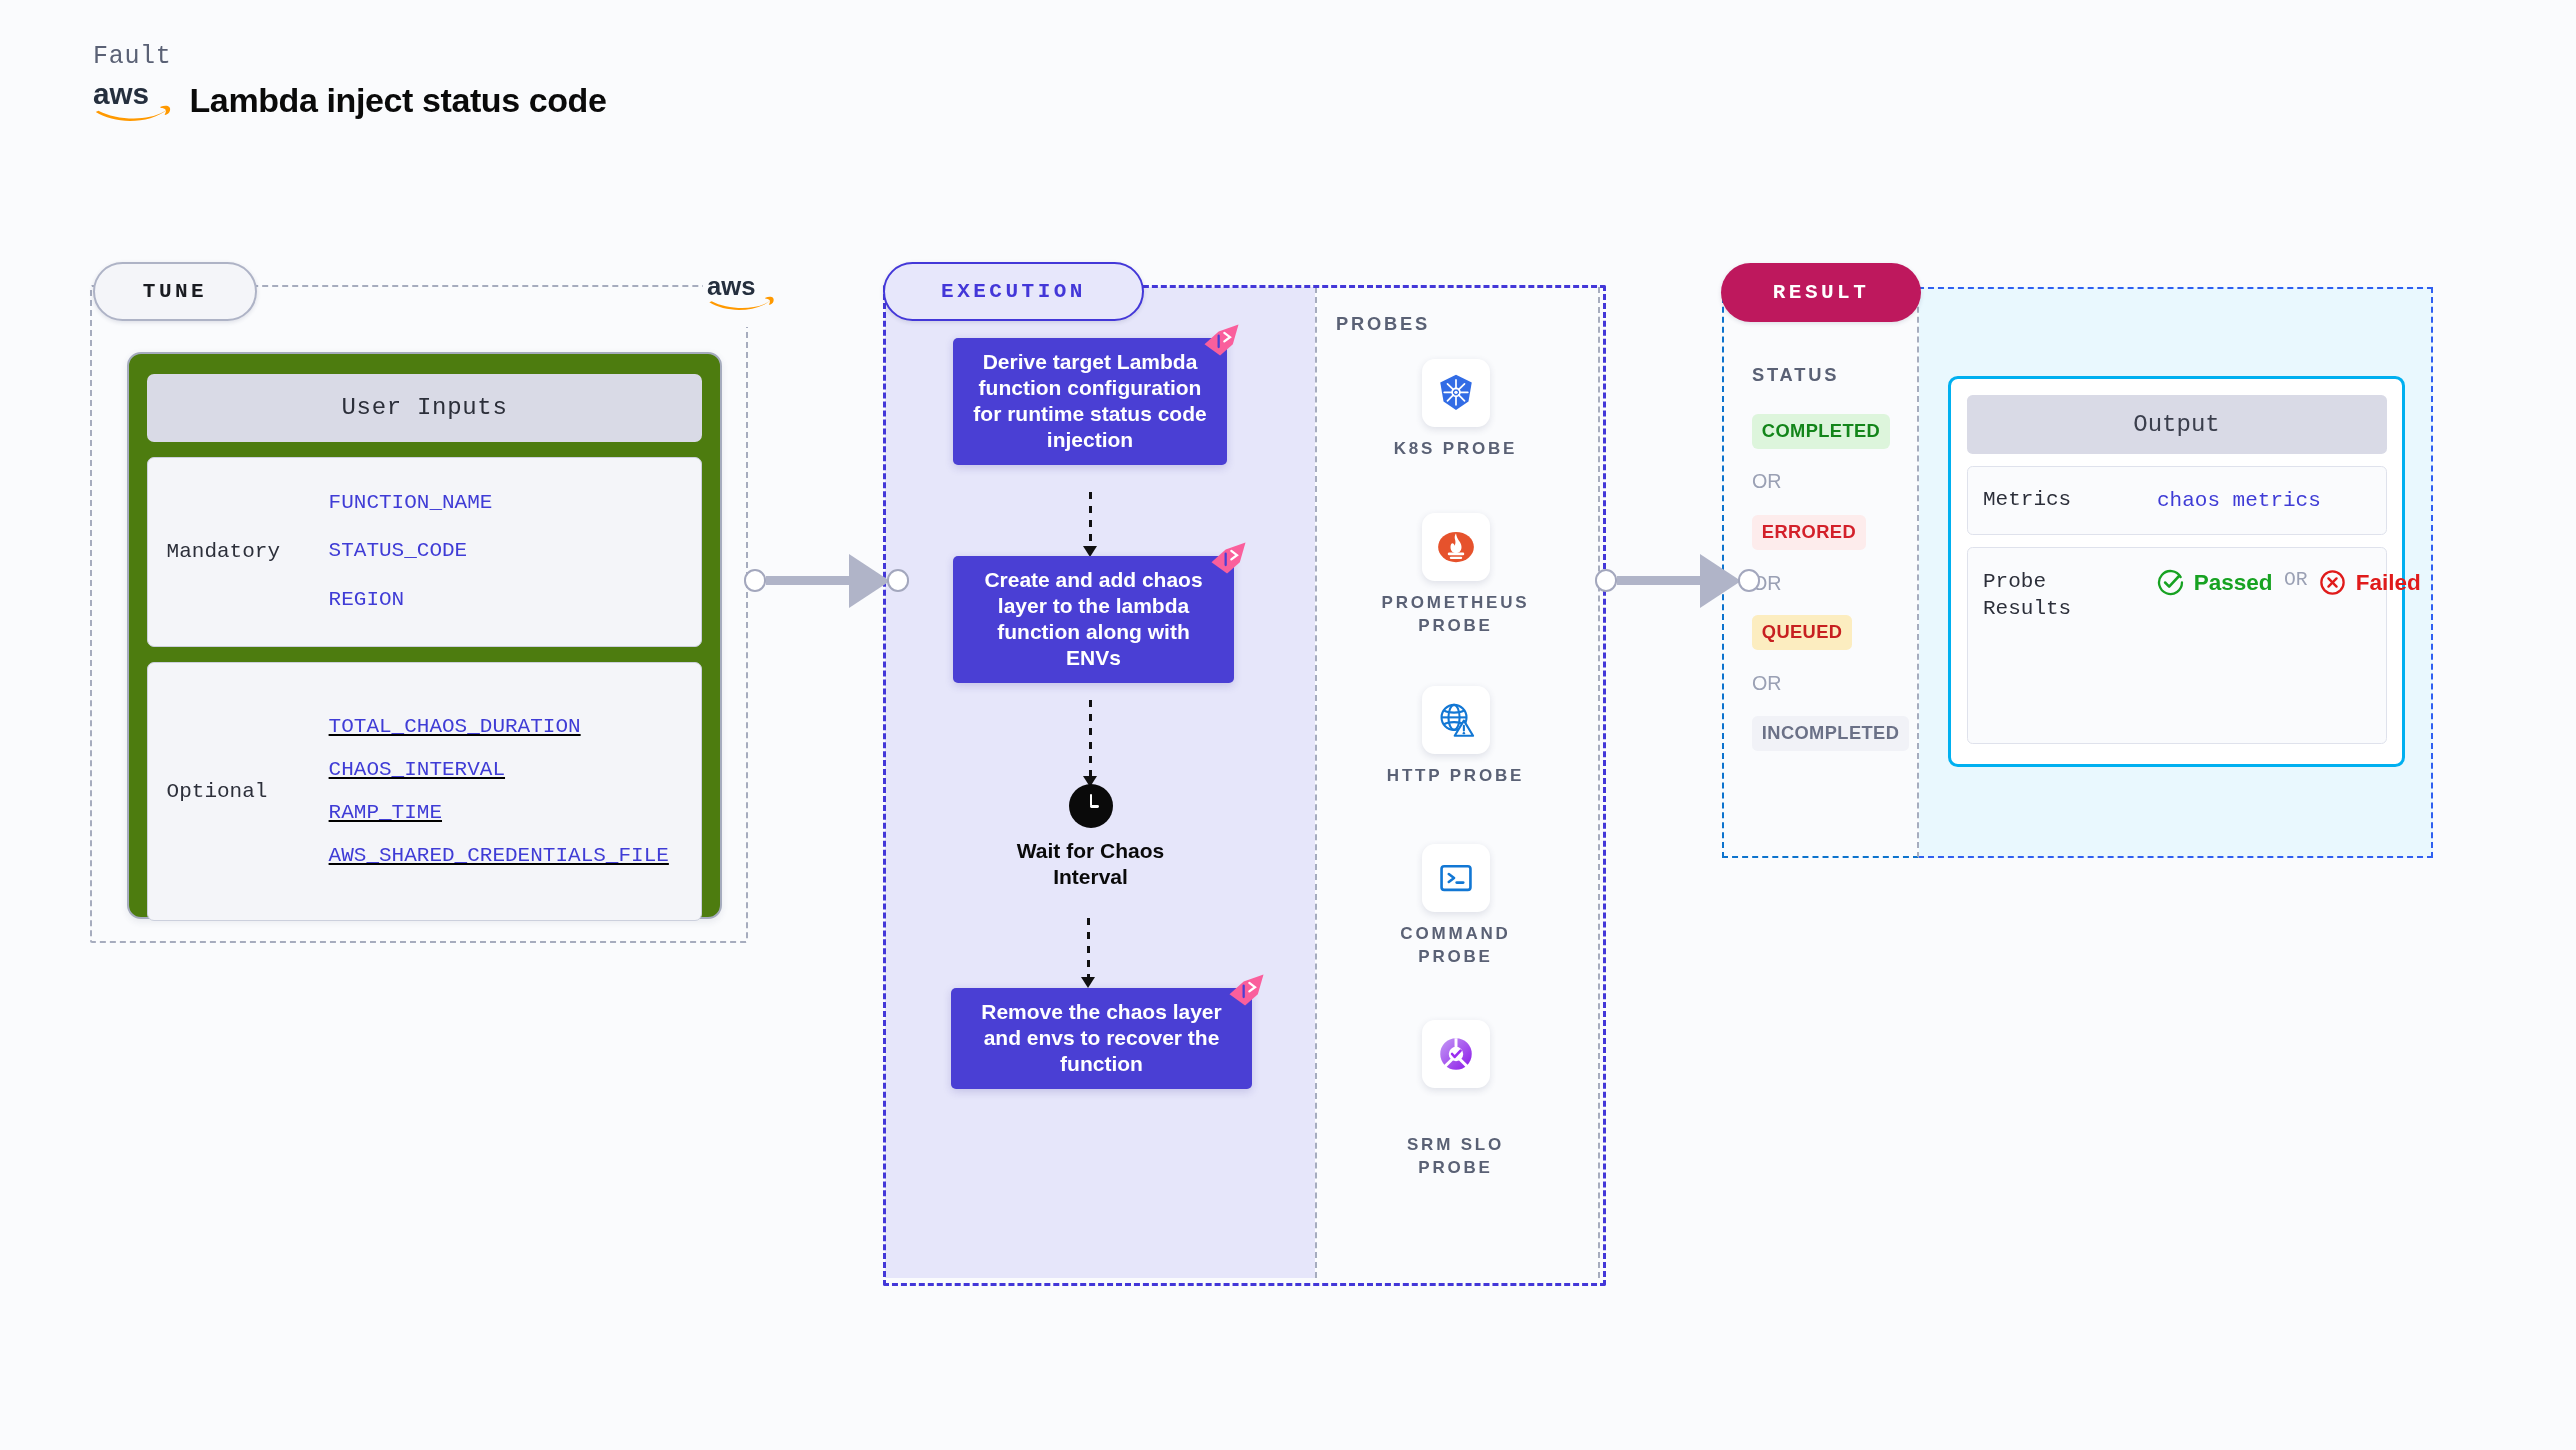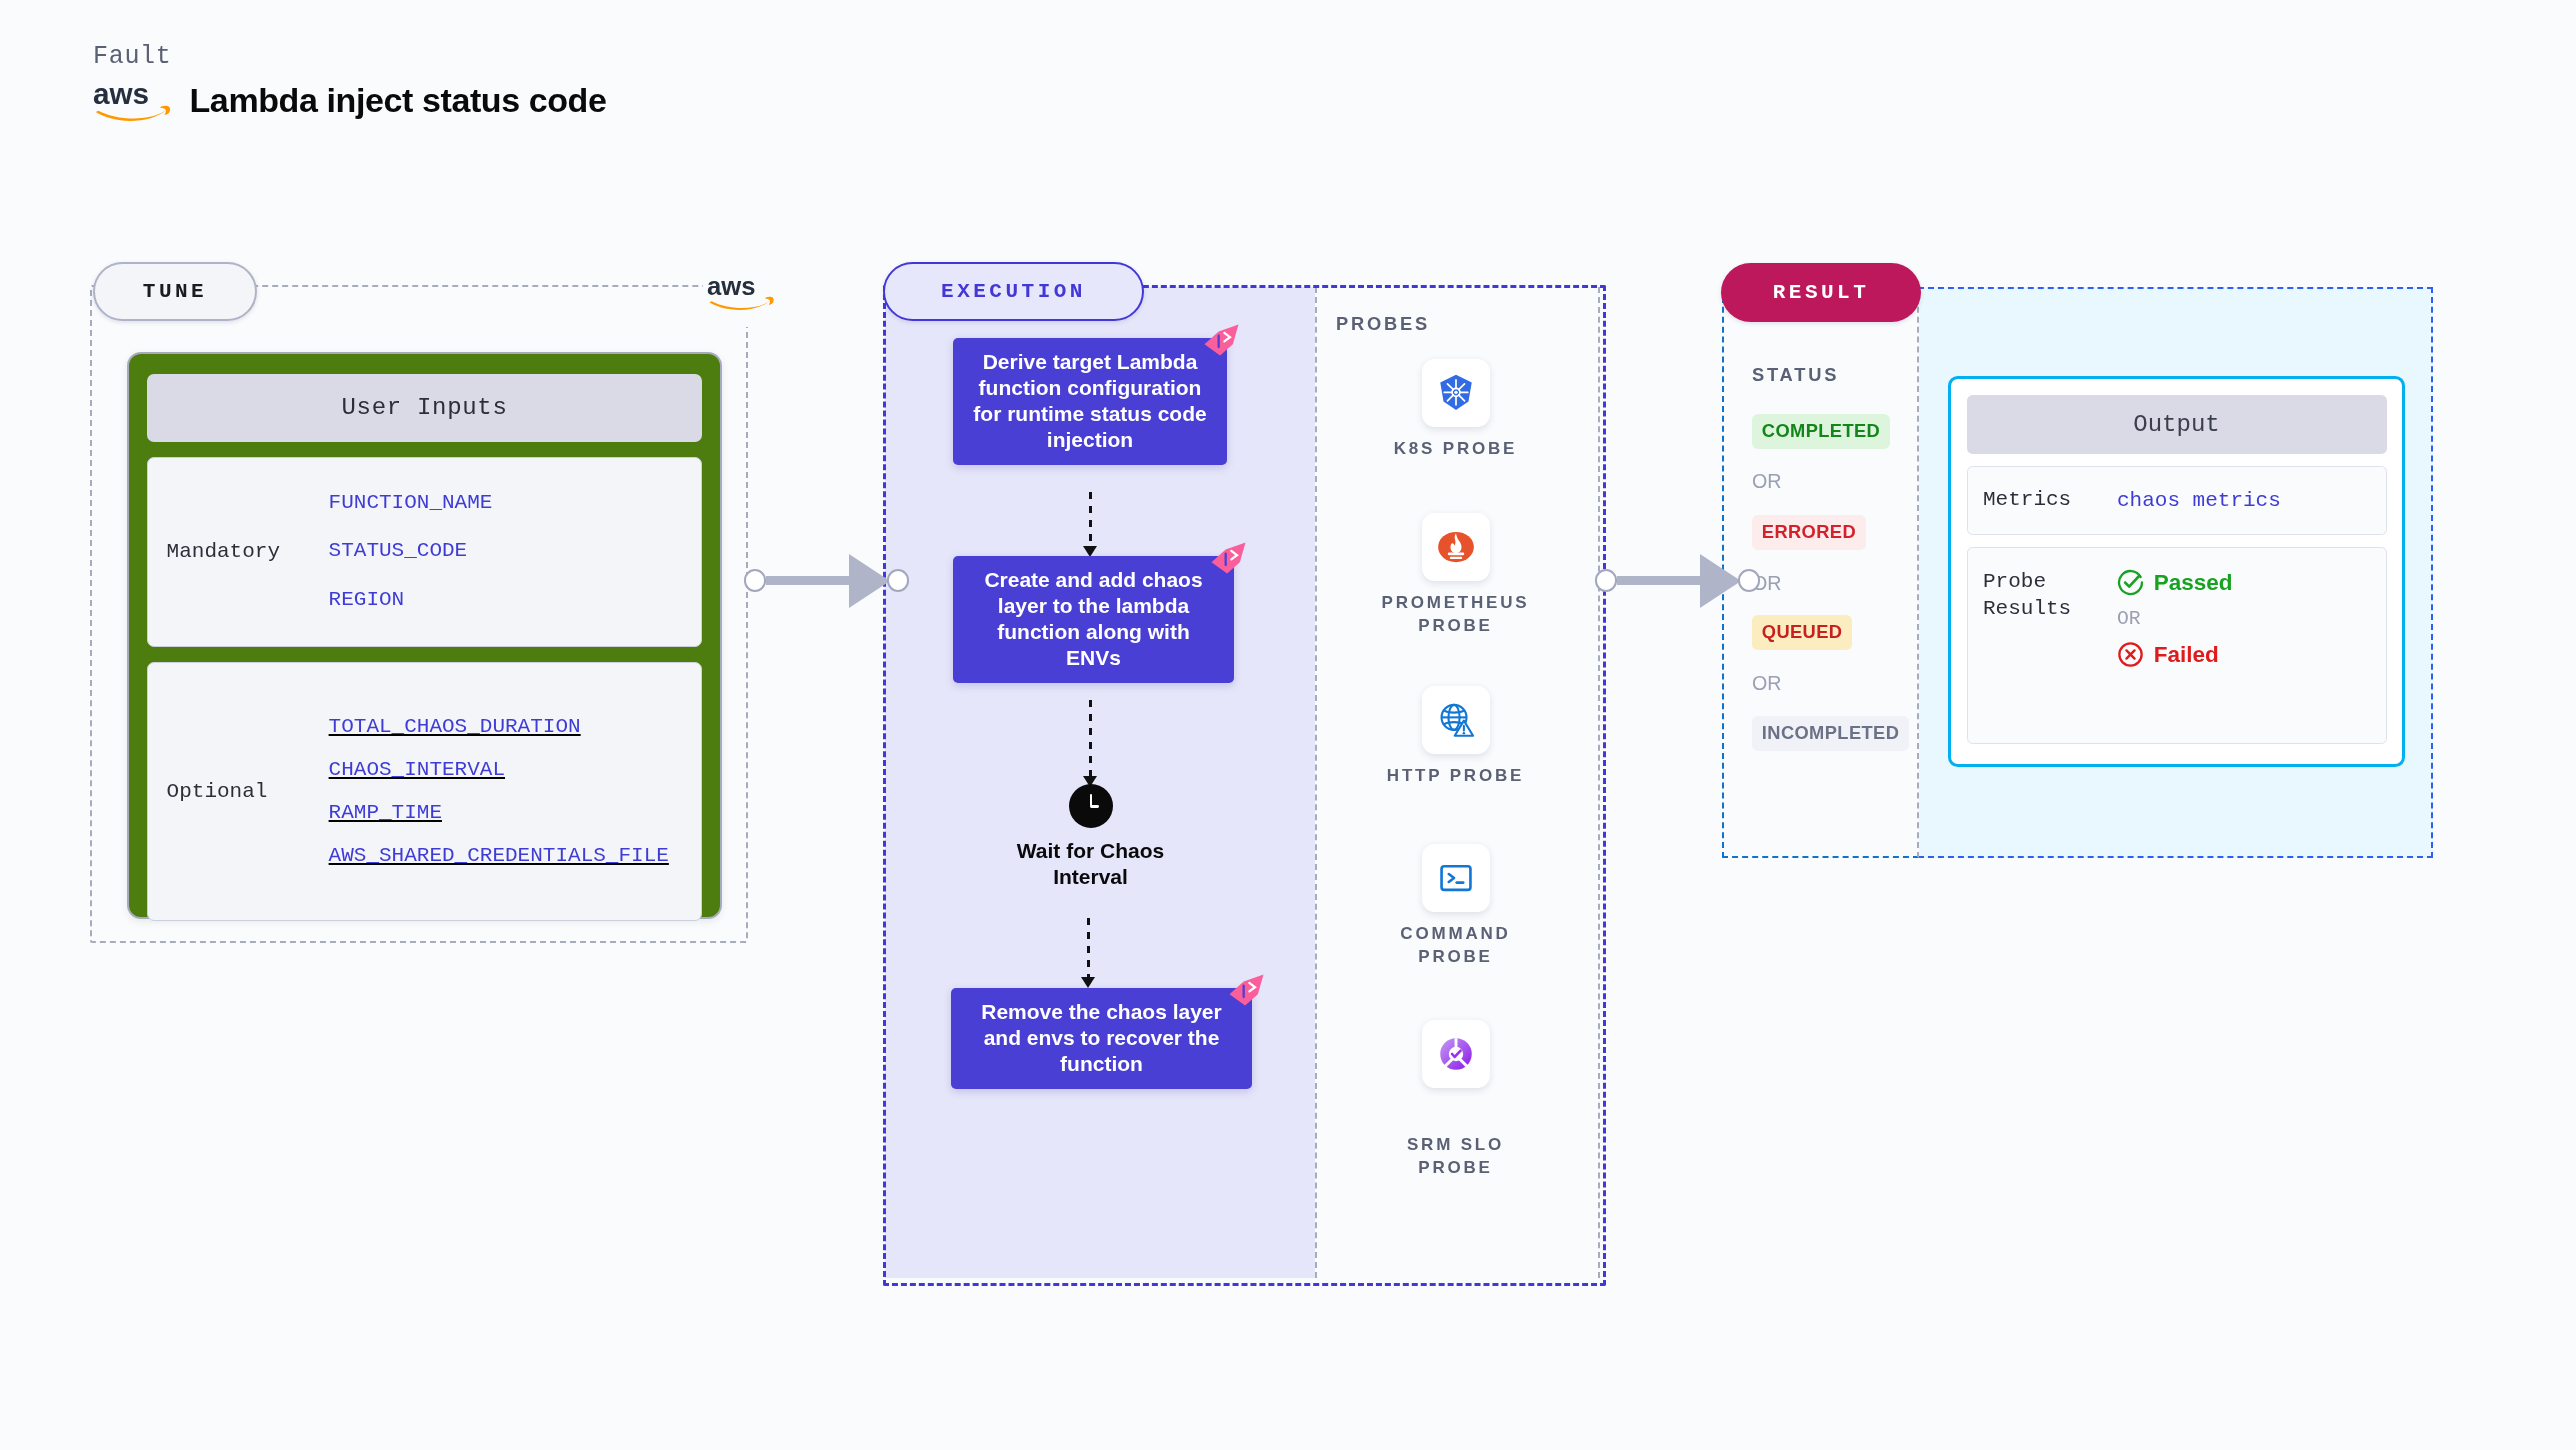--- a/index.html
+++ b/index.html
@@ -124,27 +124,27 @@
   #chip-2{top:615px;}
   #or-2{top:672px;}
   #chip-3{top:716px;}
 
   #output-card{position:absolute;left:1948px;top:376px;width:457px;height:391px;
     background:#ffffff;border:3.5px solid #00b0f0;border-radius:9.8px;box-sizing:border-box;}
   #output-header{margin:15.5px 15.5px 0 15.5px;height:59px;background:#d9dae6;border-radius:5.6px;
     display:flex;align-items:center;justify-content:center;
     font-family:"Liberation Mono",monospace;font-size:24px;color:#3b3f4d;}
   .out-row{margin:12.7px 15.5px 0 15.5px;background:#fafbfd;border:1.4px solid #dfe2ec;border-radius:5.6px;
-    display:flex;align-items:center;padding:11.3px 0;}
+    display:flex;align-items:center;padding:11.3px 0;gap:40px;}
   #out-metrics{height:44px;}
   #out-probes{height:162px;align-items:flex-start;padding-top:21px;}
   .out-key{width:134px;padding-left:15.5px;font-family:"Liberation Mono",monospace;
     font-size:21px;color:#2c2f3a;line-height:1.25;flex:none;}
   .out-val{font-family:"Liberation Mono",monospace;font-size:21px;color:#3f3cd6;}
-  #probe-res-stack{display:flex;flex-direction:column;gap:11.3px;}
+  #probe-res-stack{display:flex;gap:11.3px;}
   .res-line{display:flex;align-items:center;gap:9.8px;font-size:22.5px;font-weight:bold;}
   .res-or{font-family:"Liberation Mono",monospace;font-size:19.7px;color:#9aa0b4;font-weight:normal;}
 </style>
 </head>
 <body>
 
 <div id="header">
   <div id="fault-label">Fault</div>
   <div id="header-row">
     <svg id="aws-logo-head" viewBox="0 0 120 72">

